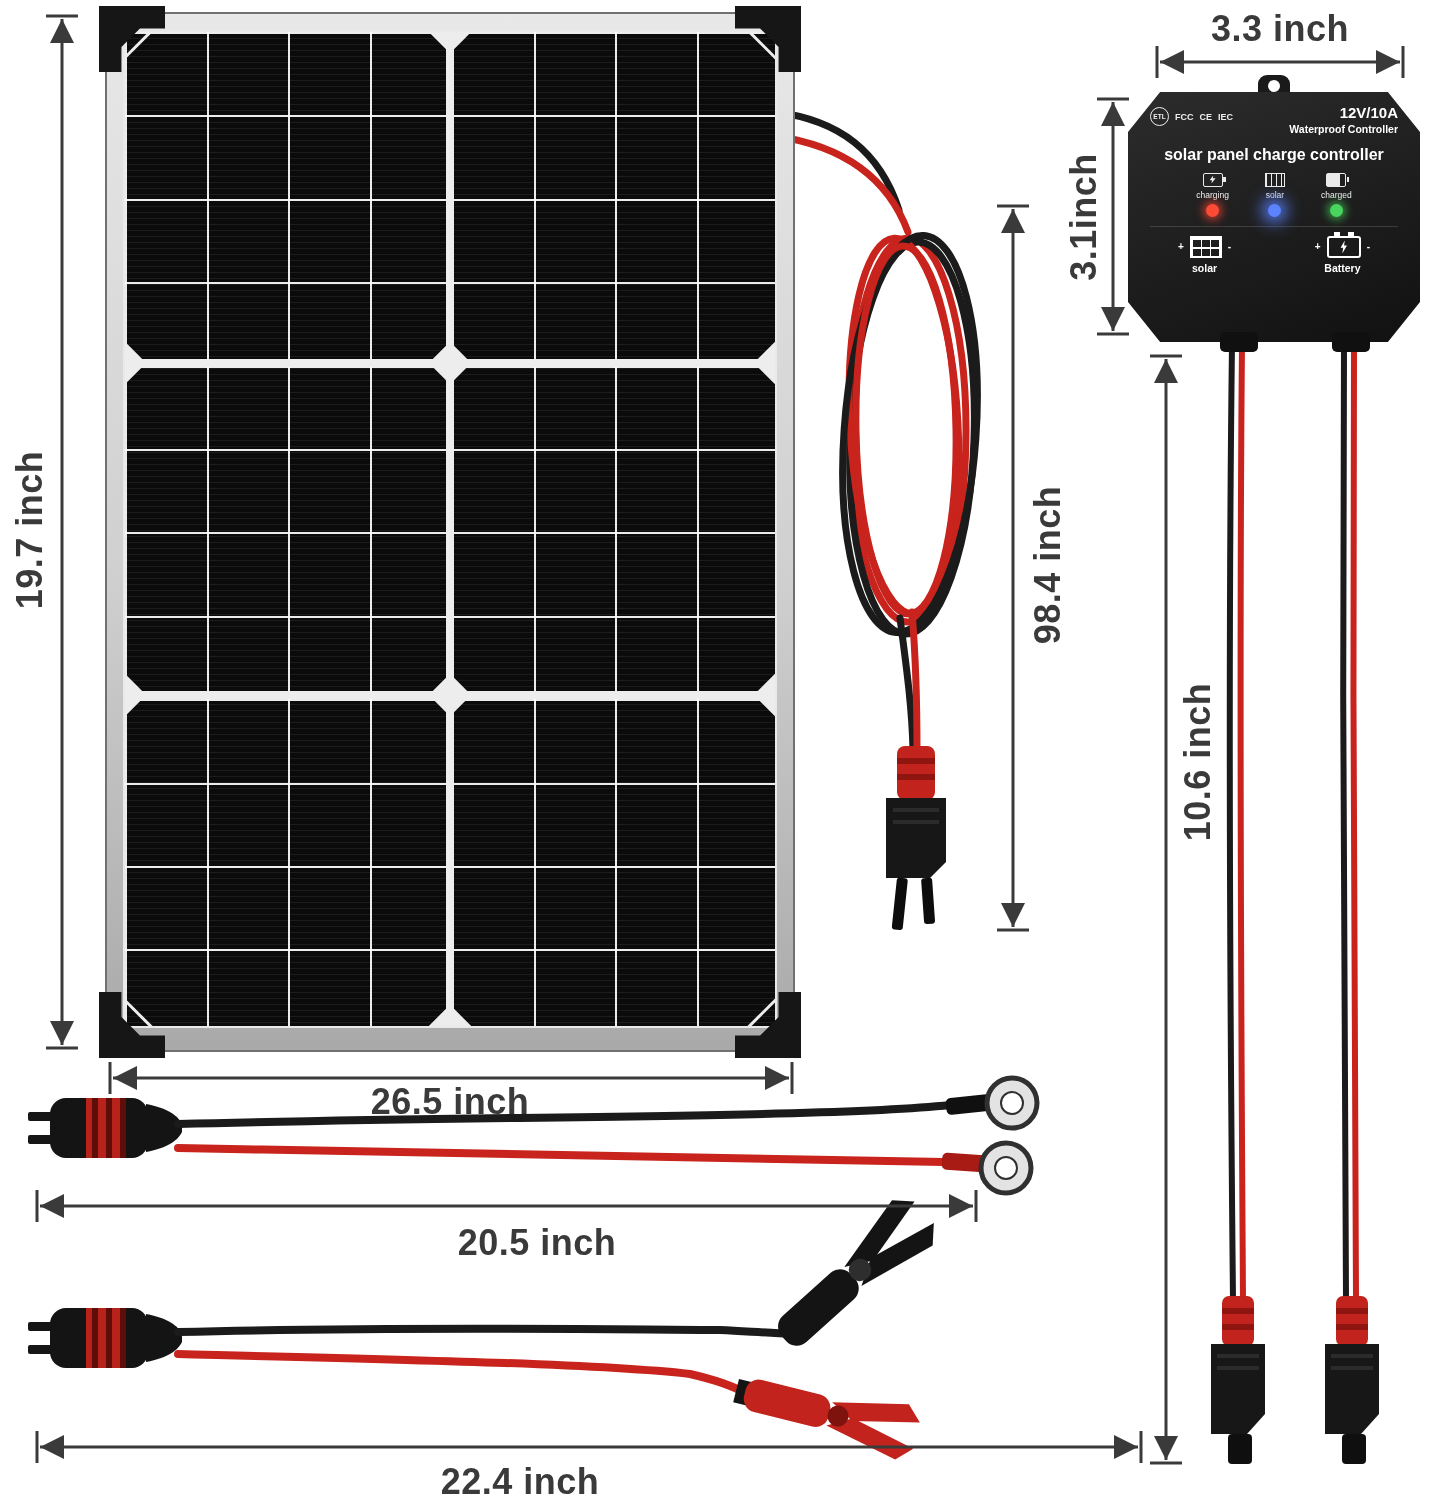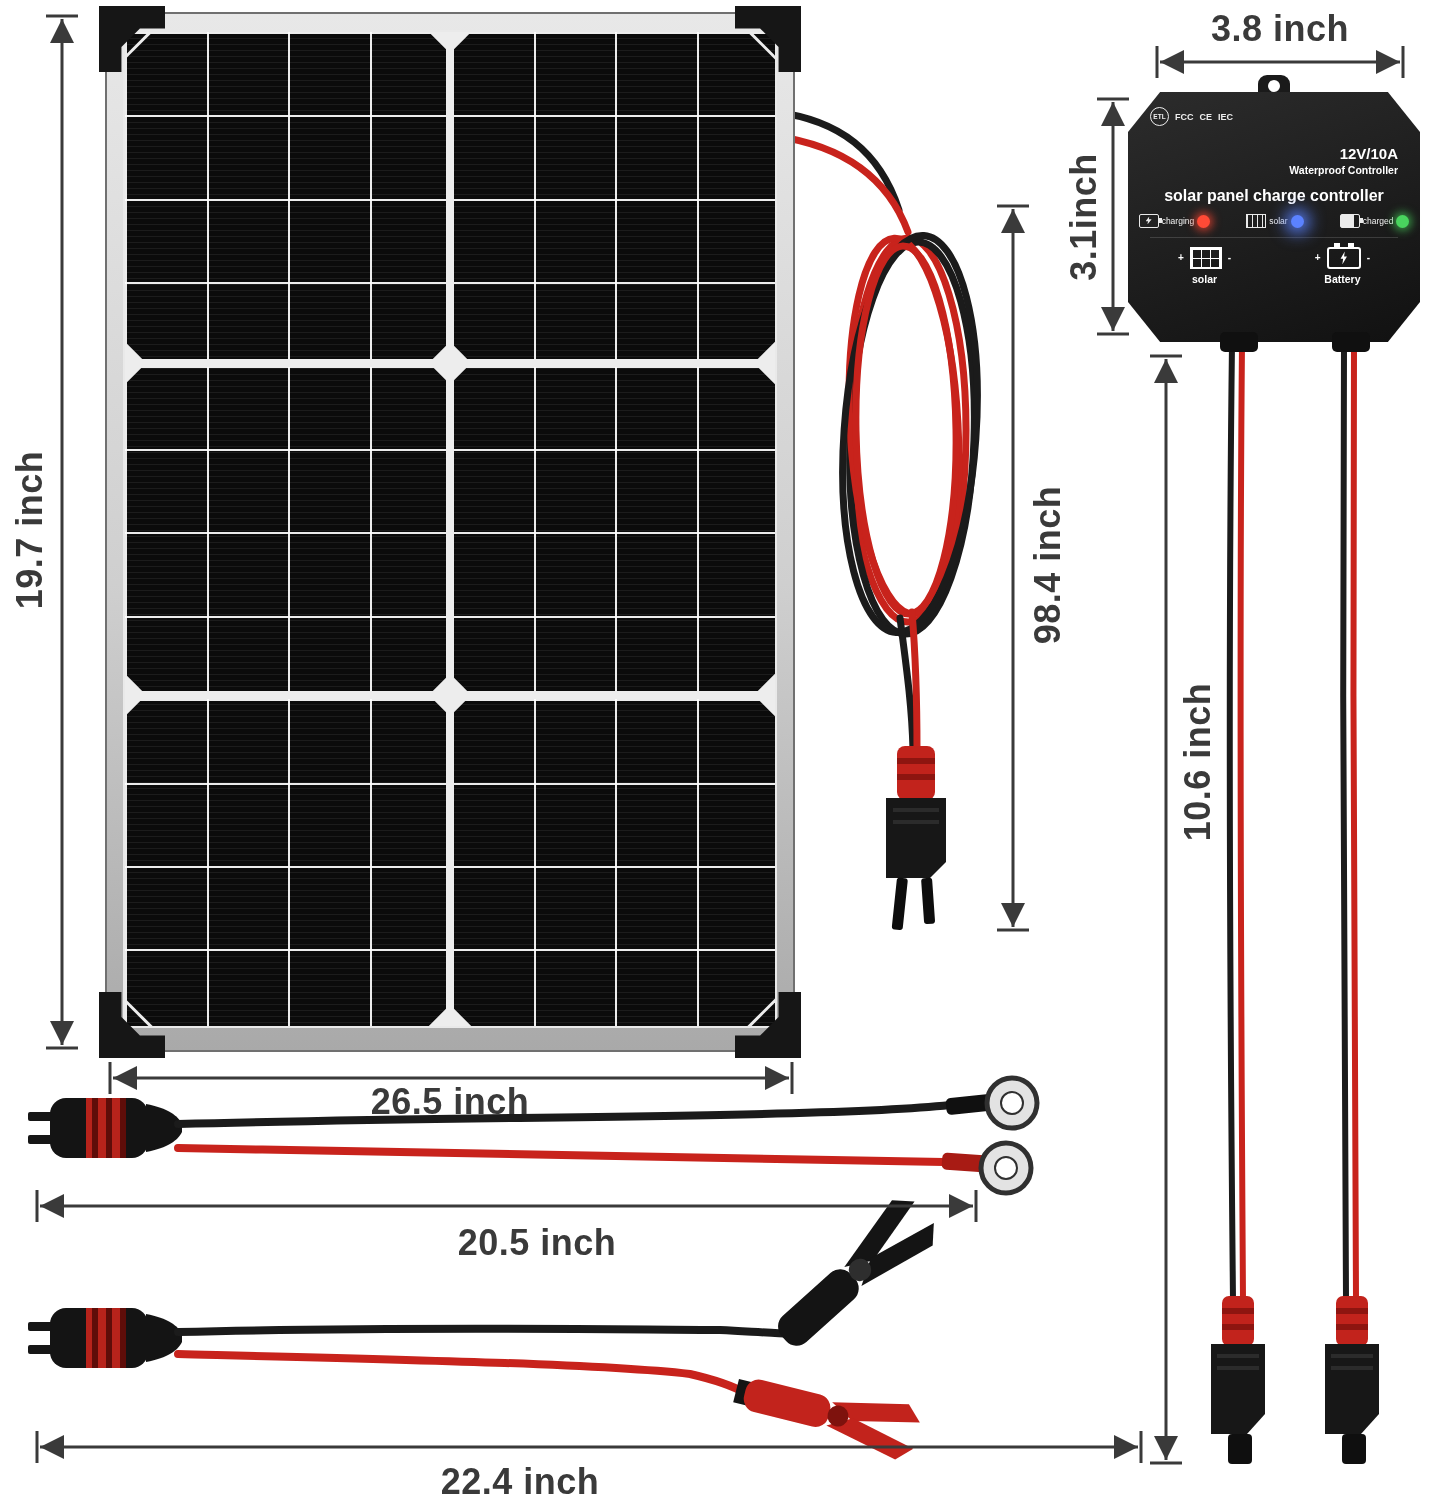--- a/index.html
+++ b/index.html
@@ -38,25 +38,25 @@
           background:#1a1a1a;border-radius:9px 9px 0 0;}
   .hanger::after{content:"";position:absolute;left:10px;top:5px;width:12px;height:12px;
           border-radius:50%;background:#fff;}
   .ctrl-inner{position:absolute;inset:0;padding:12px 22px 10px;box-sizing:border-box;color:#fff;}
   .row1{display:flex;justify-content:space-between;align-items:flex-start;}
   .certs{display:flex;gap:6px;align-items:center;padding-top:3px;}
   .cert{font-size:9px;font-weight:700;color:#fff;opacity:.92;}
   .cert.round{width:17px;height:17px;border:1px solid #fff;border-radius:50%;
               font-size:6.5px;display:flex;align-items:center;justify-content:center;}
   .rating{text-align:right;line-height:1.25;}
-  .rating .r1{font-size:15px;font-weight:700;margin-top:41px;}
+  .rating .r1{font-size:15px;font-weight:700;}
   .rating .r2{font-size:10.5px;font-weight:700;margin-left:24px;}
   .ctrl-title{text-align:center;font-weight:700;font-size:16px;margin-top:10px;}
   .indicators{display:flex;justify-content:center;gap:36px;margin-top:9px;}
-  .ind{display:flex;flex-direction:row;align-items:center;gap:3px;}
+  .ind{display:flex;flex-direction:column;align-items:center;gap:3px;}
   .mi{position:relative;width:18px;height:12px;border:1.5px solid #eaeaea;border-radius:2px;}
   .mi.batt::after{content:"";position:absolute;right:-4px;top:3px;width:2.5px;height:5px;background:#eaeaea;}
   .mi.bolt::before{content:"";position:absolute;left:6px;top:1.5px;width:6px;height:8px;background:#eaeaea;
                    clip-path:polygon(60% 0,0 60%,40% 60%,30% 100%,100% 35%,55% 35%);}
   .mi.grid{border-radius:0;background-image:repeating-linear-gradient(90deg,#eaeaea 0 1px,transparent 1px 5px);}
   .mi.full{background:linear-gradient(90deg,#eaeaea 0 70%,transparent 70%);}
   .ind-label{font-size:8.5px;color:#f0f0f0;}
   .led{width:13px;height:13px;border-radius:50%;margin-top:1px;}
   .led.red{background:#ff4a36;box-shadow:0 0 9px 3px rgba(255,70,50,.7);}
   .led.blue{background:#5b82ff;box-shadow:0 0 16px 6px rgba(90,130,255,.9);}
@@ -292,19 +292,19 @@
         </div>
       </div>
     </div>
     <div class="gland" style="left:92px"></div>
     <div class="gland" style="left:204px"></div>
   </div>
 
   <div class="dim-label v" style="left:30px;top:530px">19.7 inch</div>
   <div class="dim-label" style="left:450px;top:1102px">26.5 inch</div>
   <div class="dim-label v" style="left:1048px;top:565px">98.4 inch</div>
-  <div class="dim-label" style="left:1280px;top:29px">3.8 inch</div>
+  <div class="dim-label" style="left:1280px;top:29px">3.3 inch</div>
   <div class="dim-label v" style="left:1084px;top:217px">3.1inch</div>
   <div class="dim-label v" style="left:1198px;top:762px">10.6 inch</div>
   <div class="dim-label" style="left:537px;top:1243px">20.5 inch</div>
   <div class="dim-label" style="left:520px;top:1482px">22.4 inch</div>
 
 </div>
 
 </body></html>

